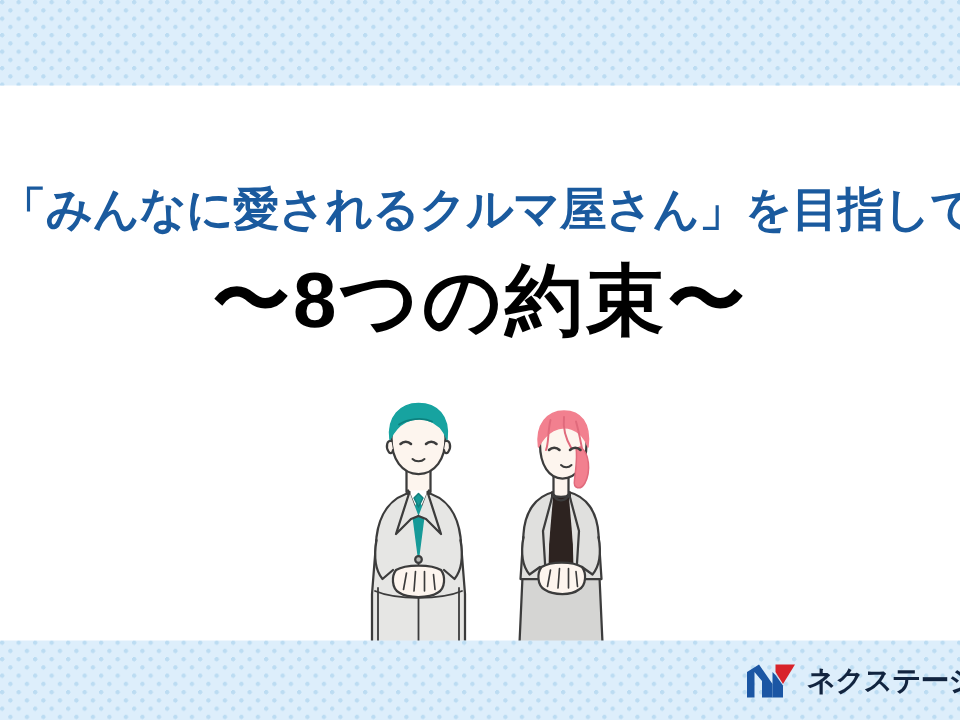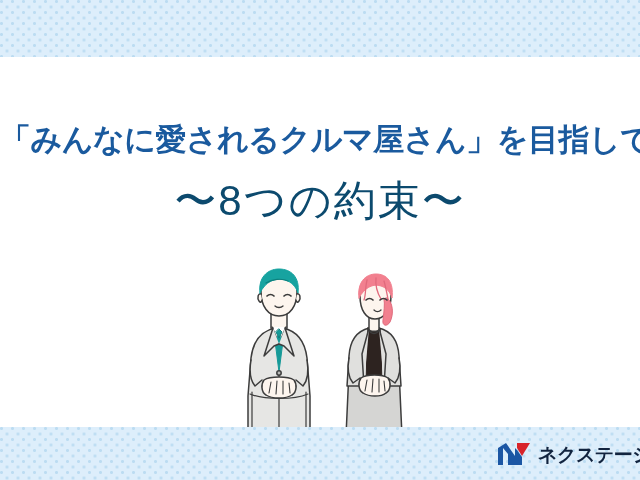--- a/index.html
+++ b/index.html
@@ -47,24 +47,24 @@
   #headline-primary {
     font-size: 31px;
     line-height: 44px;
     font-weight: 700;
     color: #1a5a9e;
     letter-spacing: -0.5px;
     white-space: nowrap;
   }
   #headline-secondary {
     margin-top: 8px;
-    font-size: 42px;
+    font-size: 52px;
     line-height: 62px;
-    font-weight: 400;
-    color: #0c4a6e;
+    font-weight: 700;
+    color: #000000;
     letter-spacing: 2px;
     white-space: nowrap;
   }
 
   
   #illustration {
     position: absolute;
     top: 268px;
     left: 228px;
     width: 188px;

